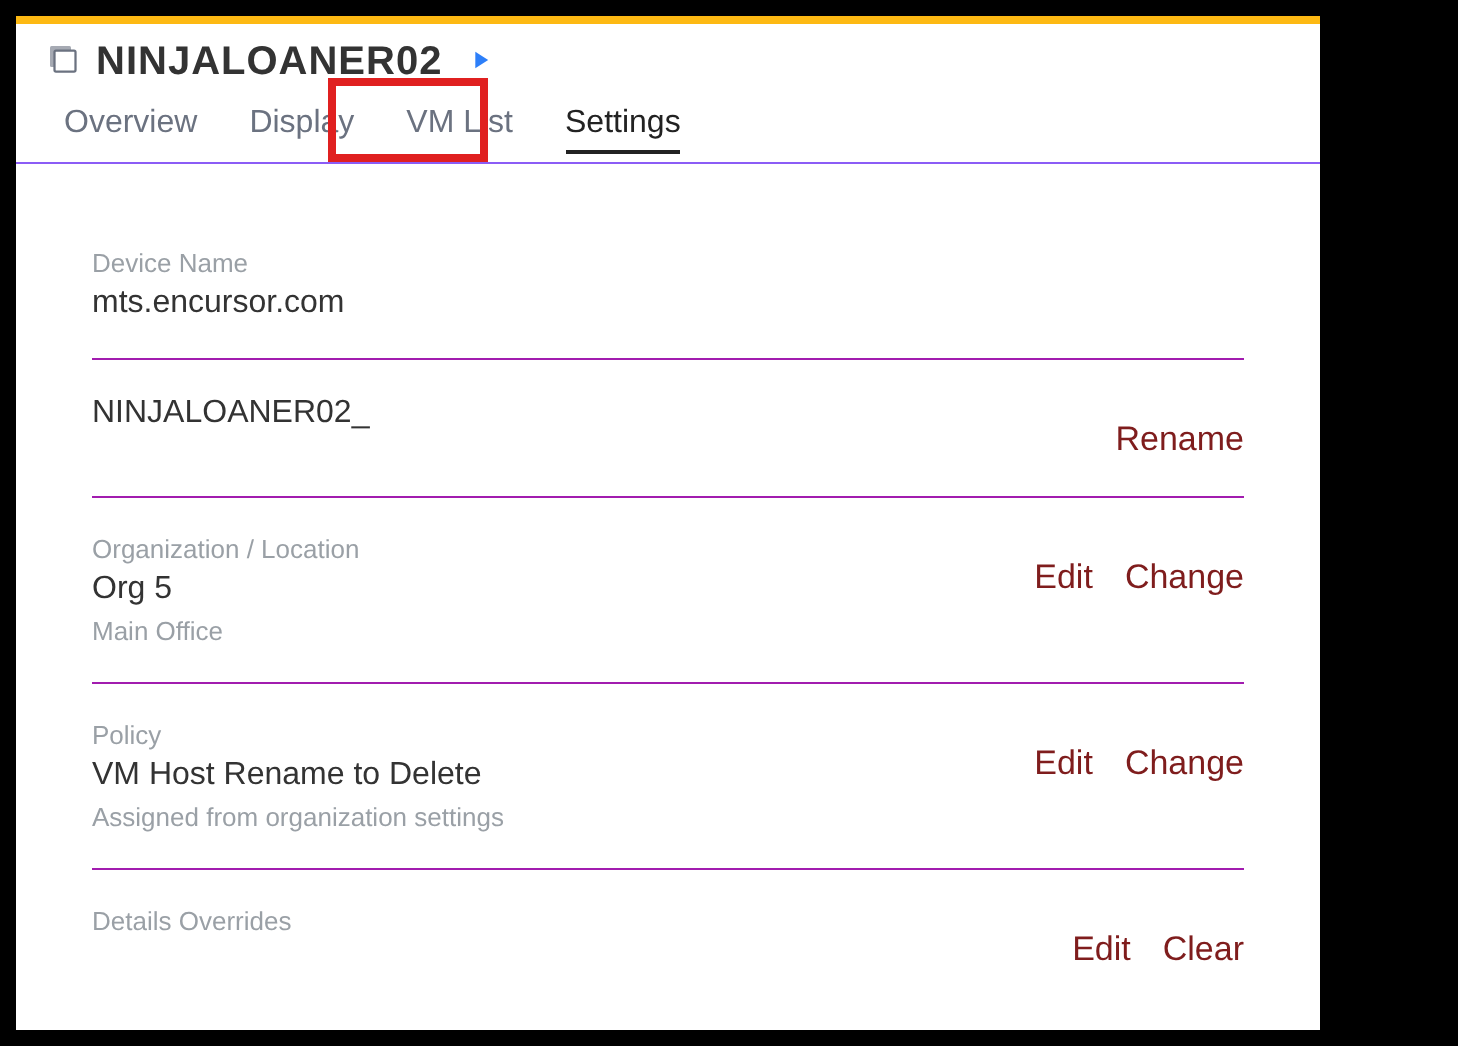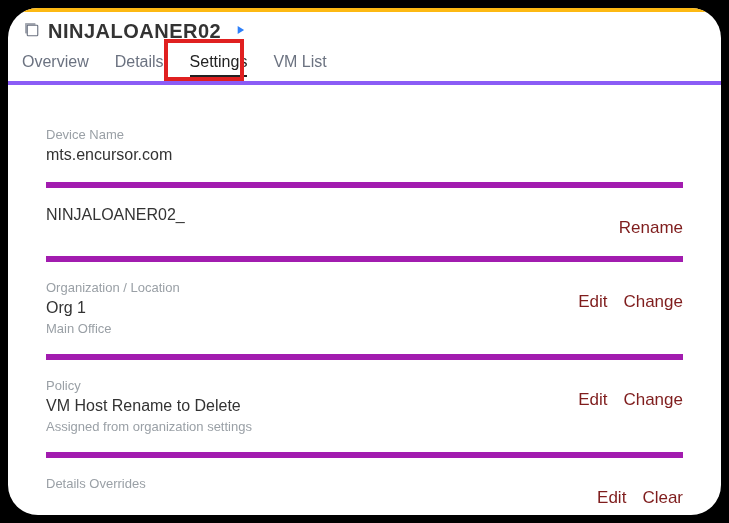--- a/index.html
+++ b/index.html
@@ -2,26 +2,25 @@
 <html><head>
   <meta charset="utf-8">
   <style>
     * { margin: 0; padding: 0; box-sizing: border-box; }
     body {
       font-family: -apple-system, BlinkMacSystemFont, 'Segoe UI', Helvetica, Arial, sans-serif;
       background: #000;
       padding: 8px;
     }
     .frame {
-      width: 713px;
+      width: 652px;
       height: 507px;
       background: #fff;
       overflow: hidden;
       position: relative;
-      border-radius: 30px;
     }
     .accent-bar {
       height: 4px;
       background: #FDB913;
       margin-bottom: 8px;
     }
     .header {
       display: flex;
       align-items: center;
       gap: 8px;
@@ -39,22 +38,22 @@
       letter-spacing: 0.5px;
     }
     .play-icon {
       color: #2D7FF9;
       font-size: 14px;
       margin-left: 4px;
     }
     .tabs {
       display: flex;
       gap: 18px;
-      padding: 0 10px;
-      border-bottom: 4px solid #8b5cf6;
+      padding: 0 20px;
+      border-bottom: 1px solid #8b5cf6;
       position: relative;
     }
     .tab {
       padding: 6px 4px 10px 4px;
       font-size: 16px;
       color: #6b7280;
       cursor: pointer;
       position: relative;
     }
     .tab.active {
@@ -79,21 +78,21 @@
       pointer-events: none;
     }
     .content {
       padding: 30px 38px 10px 38px;
     }
     .row {
       display: flex;
       justify-content: space-between;
       align-items: flex-start;
       padding: 18px 0;
-      border-bottom: 6px solid #a21caf;
+      border-bottom: 1px solid #a21caf;
     }
     .row:first-child { padding-top: 12px; }
     .row-info { flex: 1; }
     .row-label {
       font-size: 13px;
       color: #9aa0a6;
       margin-bottom: 4px;
     }
     .row-value {
       font-size: 16px;
@@ -132,23 +131,23 @@
     <span class="device-title">NINJALOANER02</span>
     <span class="play-icon">
       <svg width="14" height="14" viewBox="0 0 24 24" fill="#2D7FF9">
           <path d="M8 5v14l11-7z"></path>
         </svg>
     </span>
   </div>
 
   <div class="tabs">
     <div class="tab">Overview</div>
-    <div class="tab">Details</div>
+    <div class="tab">Display</div>
+    <div class="tab">VM List</div>
     <div class="tab active">Settings</div>
-    <div class="tab">VM List</div>
     <div class="highlight-box"></div>
   </div>
 
   <div class="content">
 
     <div class="row">
       <div class="row-info">
         <div class="row-label">Device Name</div>
         <div class="row-value">mts.encursor.com</div>
       </div>
@@ -159,21 +158,21 @@
         <div class="row-value">NINJALOANER02_</div>
       </div>
       <div class="row-actions">
         <span class="action">Rename</span>
       </div>
     </div>
 
     <div class="row">
       <div class="row-info">
         <div class="row-label">Organization / Location</div>
-        <div class="row-value">Org 1</div>
+        <div class="row-value">Org 5</div>
         <div class="row-sub">Main Office</div>
       </div>
       <div class="row-actions">
         <span class="action">Edit</span>
         <span class="action">Change</span>
       </div>
     </div>
 
     <div class="row">
       <div class="row-info">

